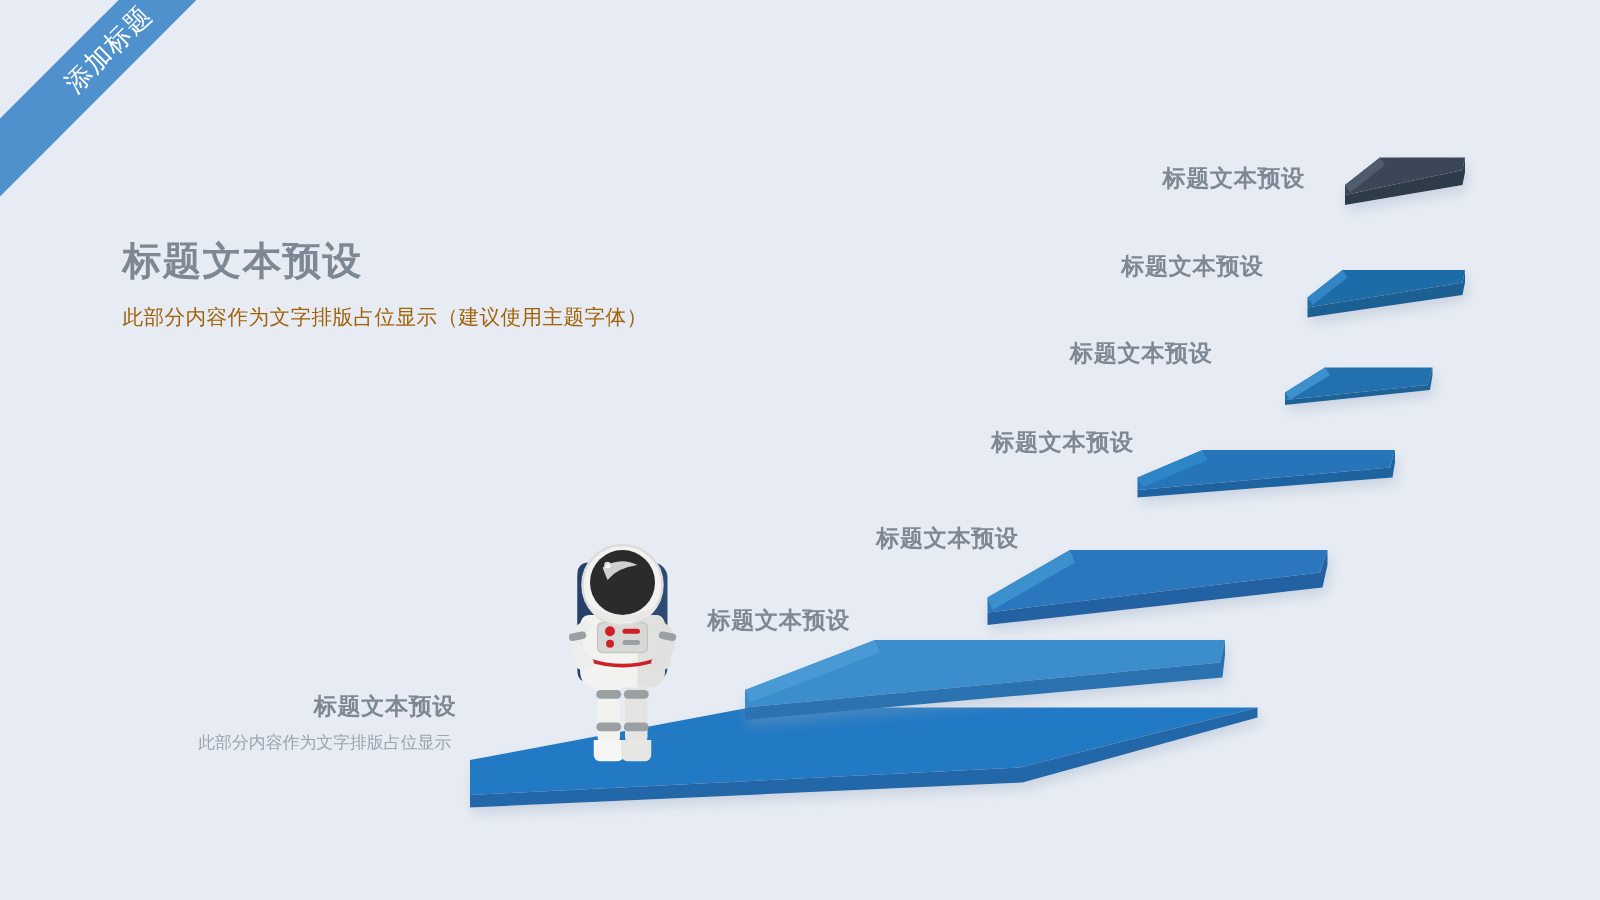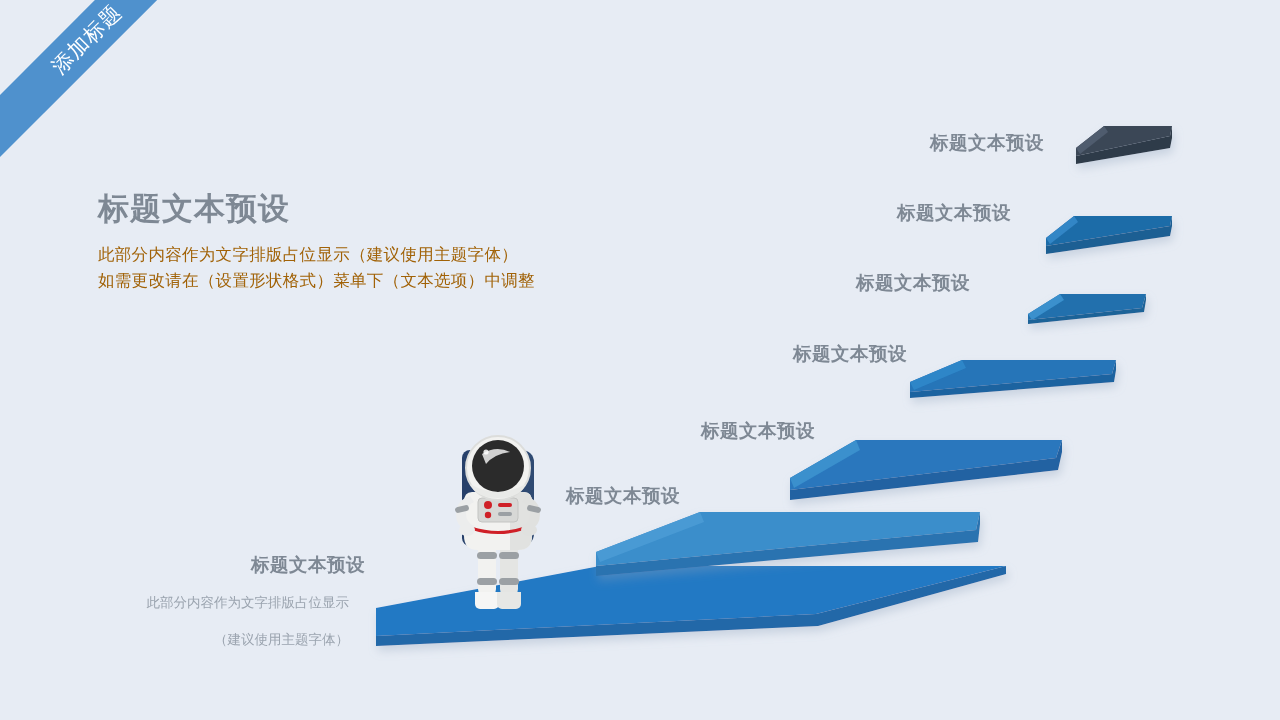--- a/index.html
+++ b/index.html
@@ -84,21 +84,21 @@
     font-size: 18.5px;
     font-weight: bold;
     color: #7e8894;
     letter-spacing: 0.5px;
     margin: 0 0 7px 0;
   }
   .caption-body {
     font-size: 13.5px;
     color: #9aa3ae;
     line-height: 1.55;
-    margin: 16px;
+    margin: 4px;
   }
 
   
   .step-label {
     position: absolute;
     font-size: 18.5px;
     font-weight: bold;
     color: #7e8894;
     letter-spacing: 0.5px;
     white-space: nowrap;
@@ -243,22 +243,20 @@
 
   <div class="step-label" style="left:793px; top:341px;">标题文本预设</div>
 
   <div class="step-label" style="left:701px; top:418px;">标题文本预设</div>
 
   <div class="step-label" style="left:566px; top:483px;">标题文本预设</div>
 
   <div class="headline">
     <div class="headline-title">标题文本预设</div>
     <div class="headline-body">此部分内容作为文字排版占位显示（建议使用主题字体）</div>
-    <div class="headline-body">如需更改请在（设置形状格式）菜单下（文本选项）中调整</div>
   </div>
 
   <div class="caption-block">
     <div class="caption-title">标题文本预设</div>
     <div class="caption-body">此部分内容作为文字排版占位显示</div>
-    <div class="caption-body">（建议使用主题字体）</div>
   </div>
 
 </div>
 
 </body></html>

